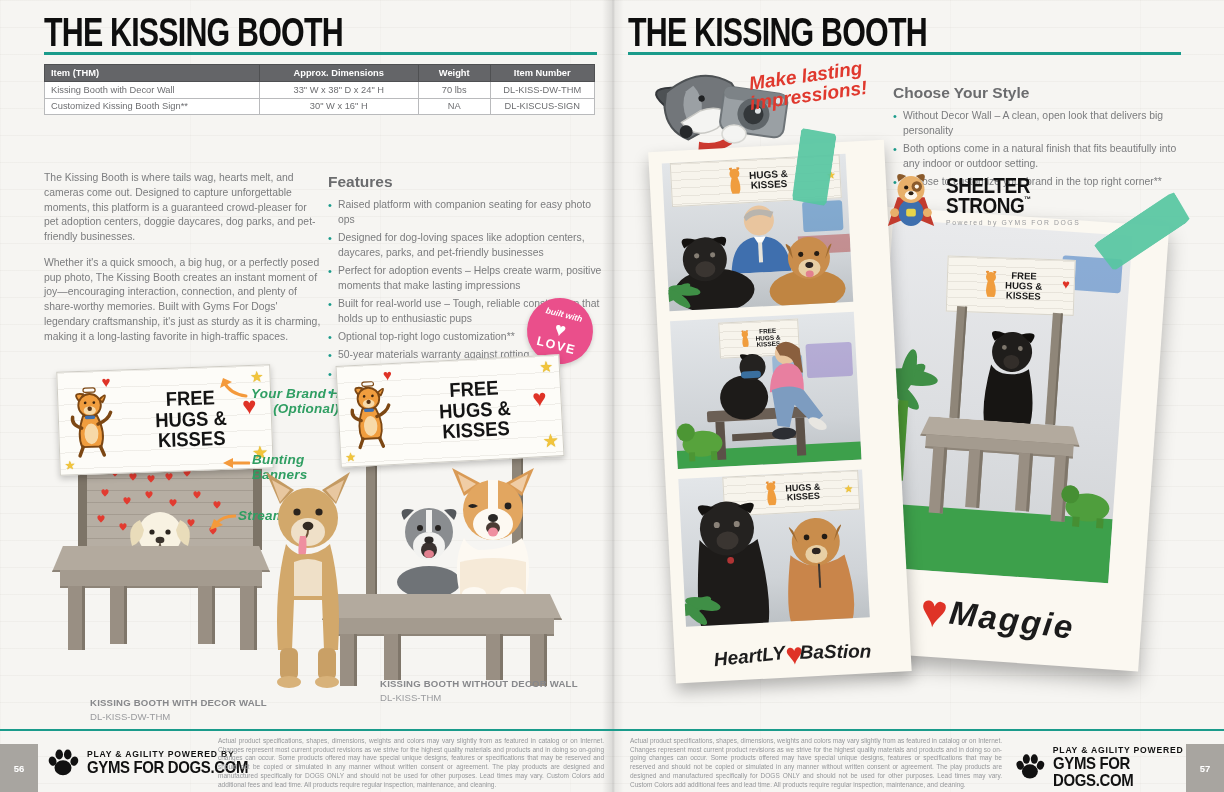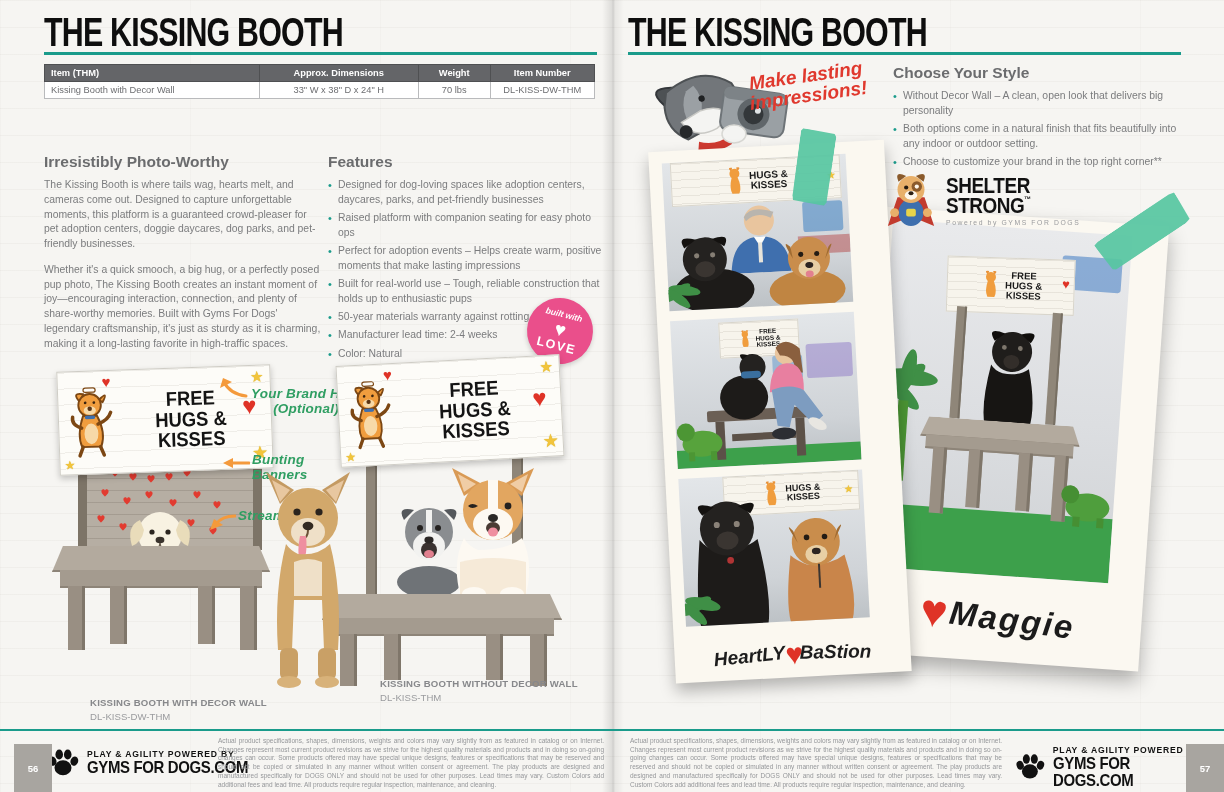--- a/index.html
+++ b/index.html
@@ -16,21 +16,21 @@
     letter-spacing:-1px;transform:scaleX(.80) scaleY(1.05);transform-origin:left top;white-space:nowrap;}
   .title-rule{position:absolute;height:3px;background:#1a9b8b;}
   
   table.spec{border-collapse:collapse;width:551px;font-size:9.3px;color:#6d6e71;background:#fff;}
   table.spec th{background:#646568;color:#fff;font-weight:700;padding:3px 6px;border:1px solid #4f5052;text-align:center;margin-left:16px;}
   table.spec th:first-child{text-align:left;}
   table.spec td{border:1px solid #b9babc;padding:2.8px 6px;text-align:center;background:#fff;}
   table.spec td:first-child{text-align:left;}
   
   .h2{margin:0 0 5px;font-size:15.5px;font-weight:700;color:#6b6c6e;}
-  .body-col{font-size:10.4px;line-height:1.42;color:#7b7c7e;}
+  .body-col{font-size:10.4px;line-height:1.42;color:#7b7c7e;margin-top:20px;}
   .body-col p{margin:0 0 11px;}
   ul.dots{list-style:none;margin:0;padding:0;}
   ul.dots li{position:relative;padding-left:10px;margin-bottom:3.5px;}
   ul.dots li::before{content:"\2022";color:#1a9b8b;position:absolute;left:0;top:0;font-size:11px;}
   
   .stamp{display:flex;flex-direction:column;align-items:center;justify-content:center;
     width:66px;height:66px;border-radius:50%;background:#ea4f8b;color:#fff;transform:rotate(14deg);
     box-shadow:0 2px 5px rgba(0,0,0,.18);text-align:center;line-height:1;}
   .stamp .st-top{font-size:8.5px;font-style:italic;font-weight:700;}
   .stamp .st-heart{font-size:19px;margin:1px 0;}
@@ -104,36 +104,42 @@
         <th>Item Number</th>
       </tr>
     </thead>
     <tbody>
       <tr>
         <td>Kissing Booth with Decor Wall</td>
           <td>33" W x 38" D x 24" H</td>
           <td>70 lbs</td>
           <td>DL-KISS-DW-THM</td>
       </tr>
+      <tr>
+        <td>Customized Kissing Booth Sign**</td>
+          <td>30" W x 16" H</td>
+          <td>NA</td>
+          <td>DL-KISCUS-SIGN</td>
+      </tr>
     </tbody>
   </table>
 
   <div class="abs body-col" style="left:44px;top:151px;width:277px;">
-    <h2 class="h2">Irresistibly Photo-Worthy</h2>
     <p>The Kissing Booth is where tails wag, hearts melt, and cameras come out. Designed to capture unforgettable moments, this platform is a guaranteed crowd-pleaser for pet adoption centers, doggie daycares, dog parks, and pet-friendly businesses.</p>
     <p>Whether it's a quick smooch, a big hug, or a perfectly posed pup photo, The Kissing Booth creates an instant moment of joy—encouraging interaction, connection, and plenty of share-worthy memories. Built with Gyms For Dogs' legendary craftsmanship, it's just as sturdy as it is charming, making it a long-lasting favorite in high-traffic spaces.</p>
   </div>
 
   <div class="abs body-col" style="left:328px;top:151px;width:276px;">
     <h2 class="h2">Features</h2>
     <ul class="dots">
+      <li>Raised platform with companion seating for easy photo ops</li>
       <li>Designed for dog-loving spaces like adoption centers, daycares, parks, and pet-friendly businesses</li>
-      <li>Raised platform with companion seating for easy photo ops</li>
       <li>Perfect for adoption events – Helps create warm, positive moments that make lasting impressions</li>
       <li>Built for real-world use – Tough, reliable construction that holds up to enthusiastic pups</li>
+      <li>Optional top-right logo customization**</li>
       <li>50-year materials warranty against rotting</li>
       <li>Manufacturer lead time: 2-4 weeks</li>
       <li>Color: Natural</li>
     </ul>
   </div>
 
   <div class="abs stamp" style="left:527px;top:298px;">
     <span class="st-top">built with</span>
     <span class="st-heart">♥</span>
     <span class="st-love">LOVE</span>
@@ -627,15 +633,15 @@
       <ellipse cx="14" cy="9" rx="4" ry="5.4" fill="#111"></ellipse>
       <ellipse cx="23" cy="9" rx="4" ry="5.4" fill="#111"></ellipse>
       <ellipse cx="30" cy="16" rx="4" ry="5" fill="#111" transform="rotate(20 30 16)"></ellipse>
     </svg>
     <div class="brand-lines">
       <div class="brand-top">PLAY &amp; AGILITY POWERED BY</div>
       <div class="brand-main">GYMS FOR DOGS.COM</div>
     </div>
   </div>
 
-  <div class="tab" style="left:14px;">56</div>
+  <div class="tab" style="left:0;">56</div>
   <div class="tab" style="left:1186px;">57</div>
 </div>
 
 </body></html>

